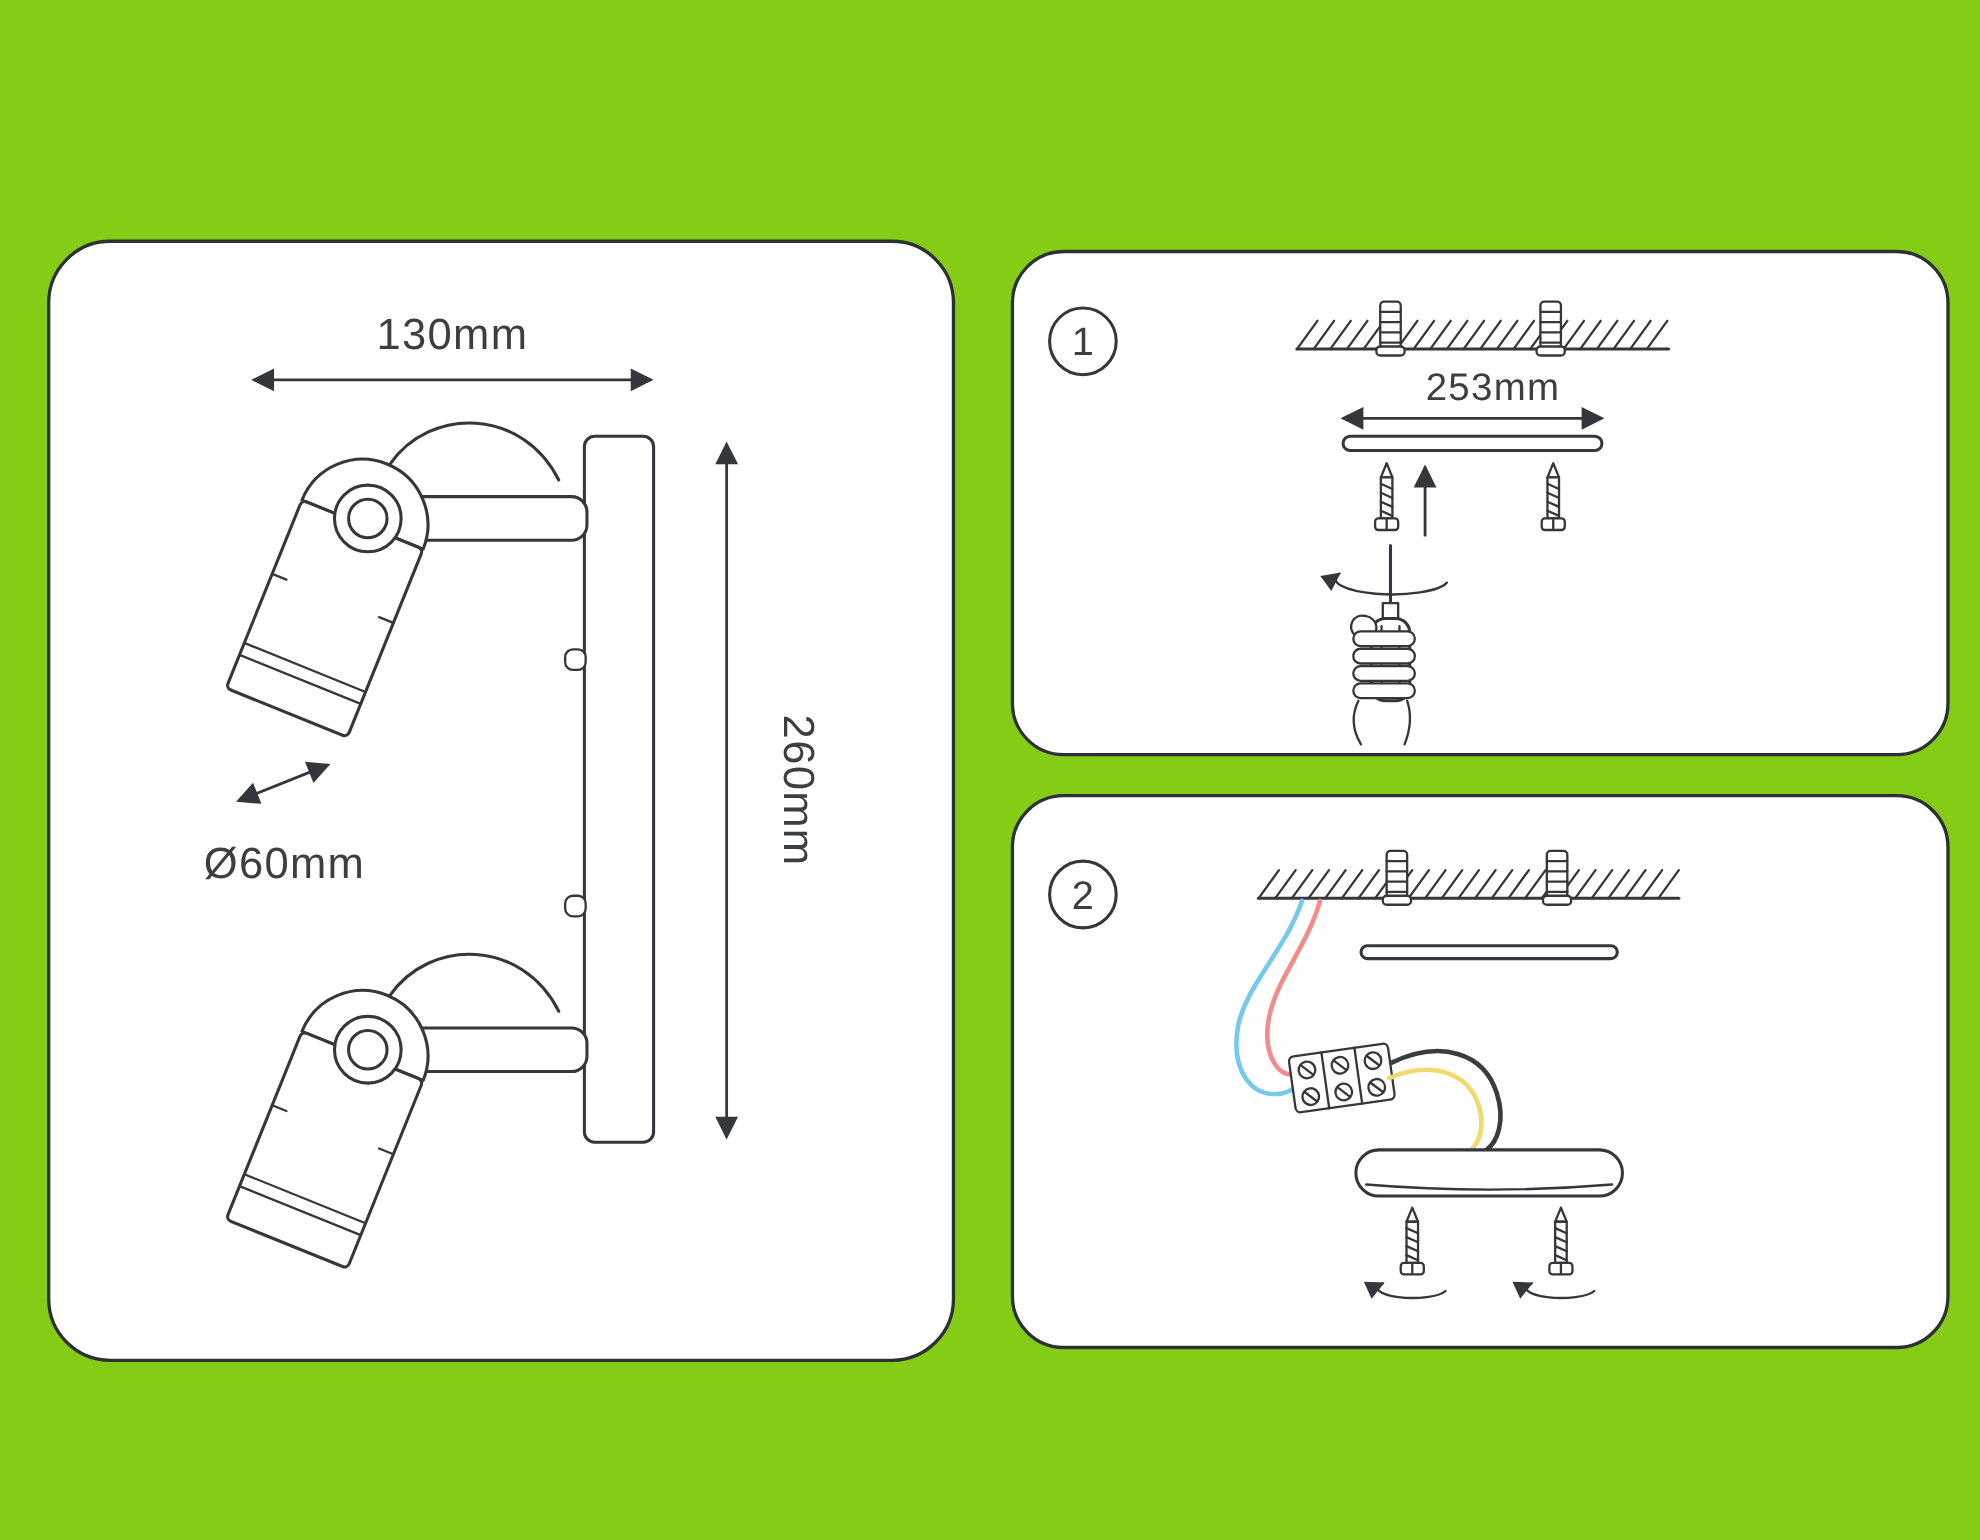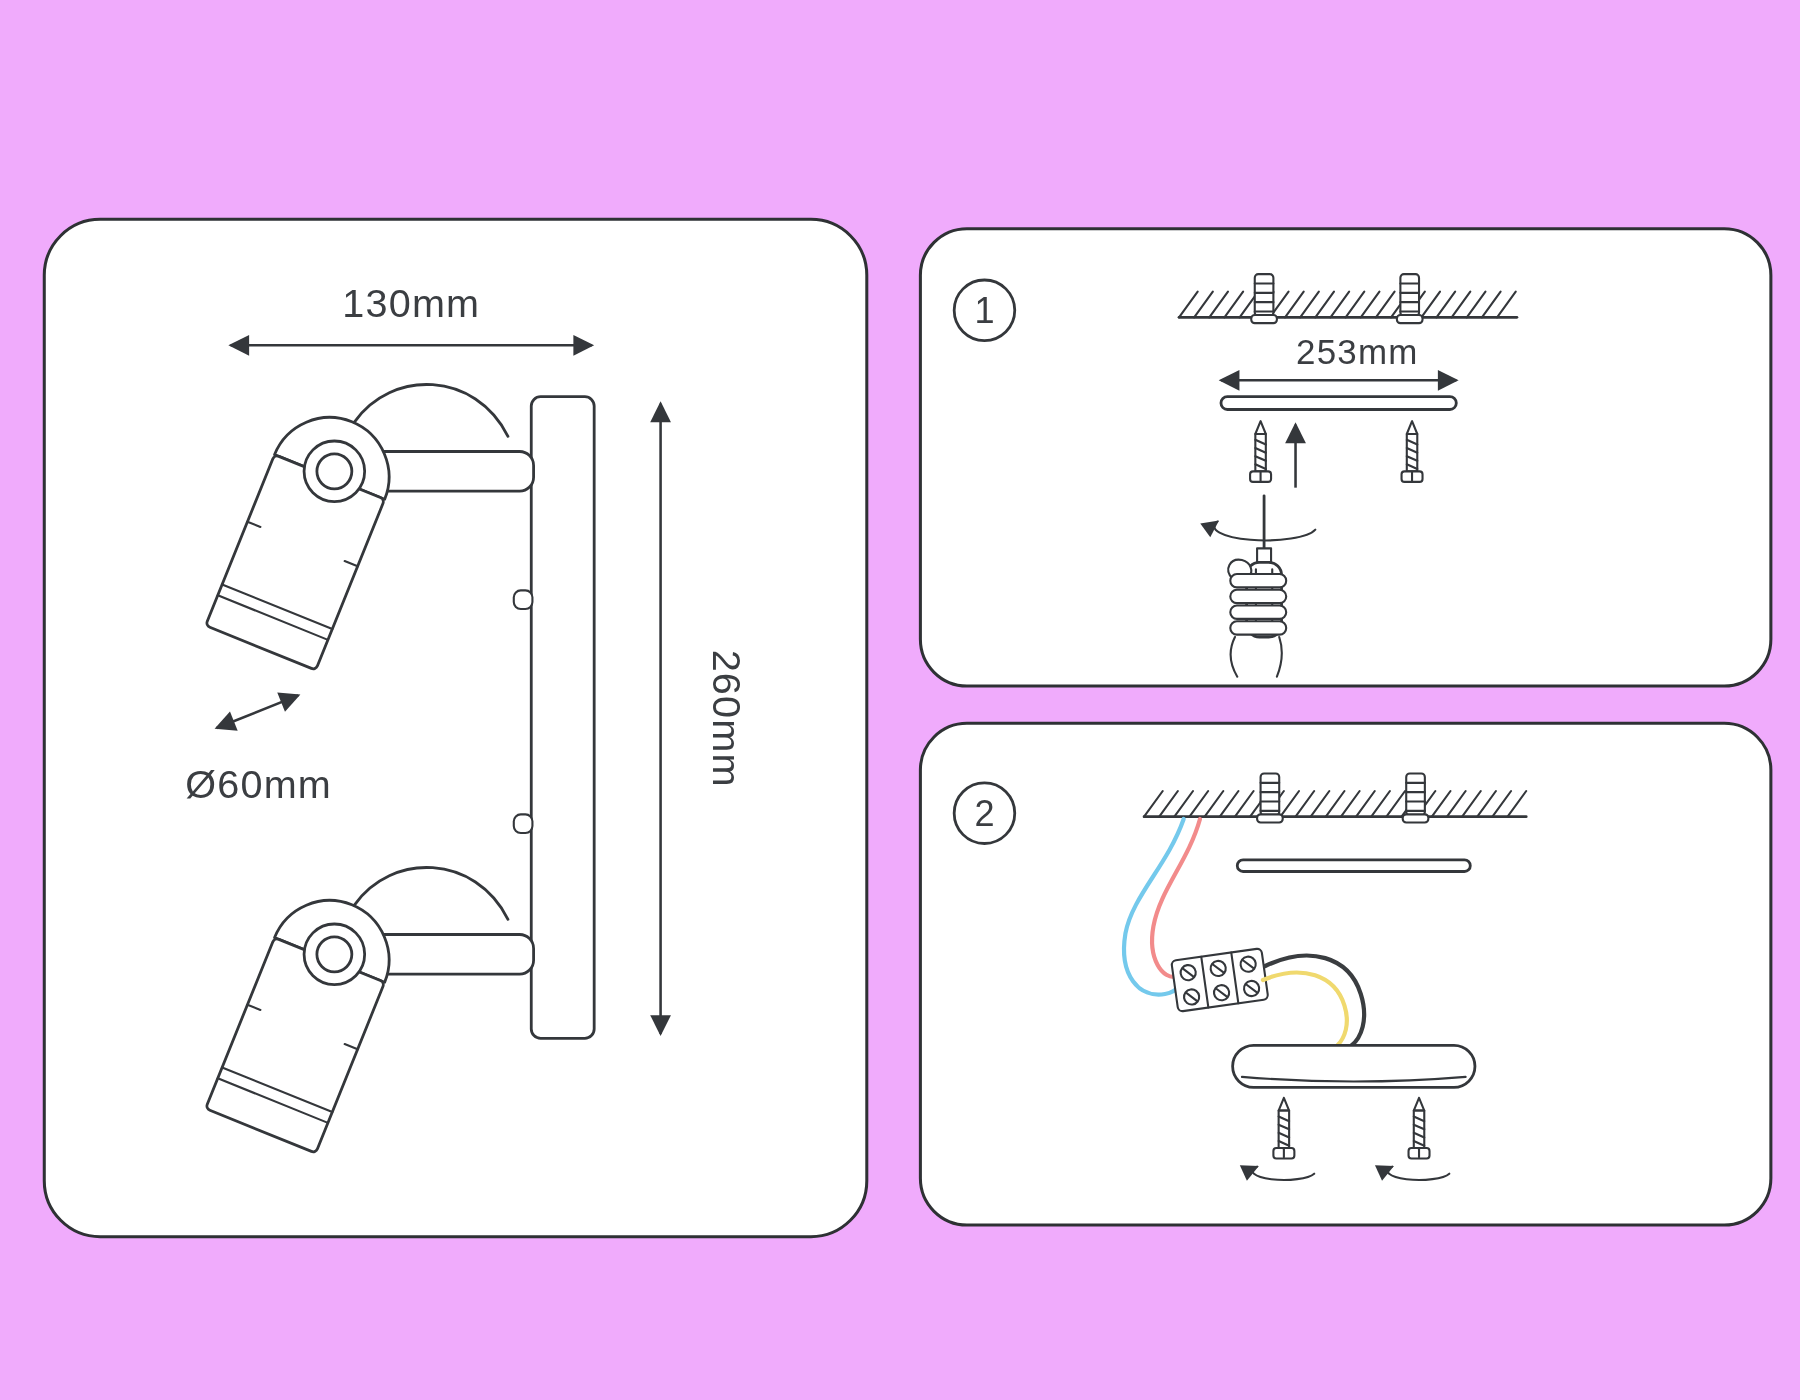--- a/index.html
+++ b/index.html
@@ -1,16 +1,16 @@
 <!DOCTYPE html>
 <html><head>
 <meta charset="utf-8">
 <style>
   html,body{margin:0;padding:0;background:#fbfbfb;}
-  .stage{position:relative;width:1800px;height:1400px;background:#f0abfc;overflow:hidden;}
+  .stage{position:relative;width:1800px;height:1400px;background:#84cc16;overflow:hidden;}
   svg{position:absolute;left:0;top:0;display:block;}
   text{font-family:"Liberation Sans",sans-serif;fill:#3b3e42;}
   .dim{font-size:34px;letter-spacing:1px;}
   .dim-s{font-size:30px;letter-spacing:1px;}
   .step{font-size:31px;}
   .panel{fill:#ffffff;stroke:#2e3134;stroke-width:2.6;}
   .ink{stroke:#34373b;fill:none;stroke-width:2.4;stroke-linecap:round;stroke-linejoin:round;}
   .inkf{stroke:#34373b;fill:#ffffff;stroke-width:2.4;stroke-linecap:round;stroke-linejoin:round;}
   .thin{stroke-width:1.8;}
   .dimline{stroke:#34373b;stroke-width:2.2;fill:none;}

